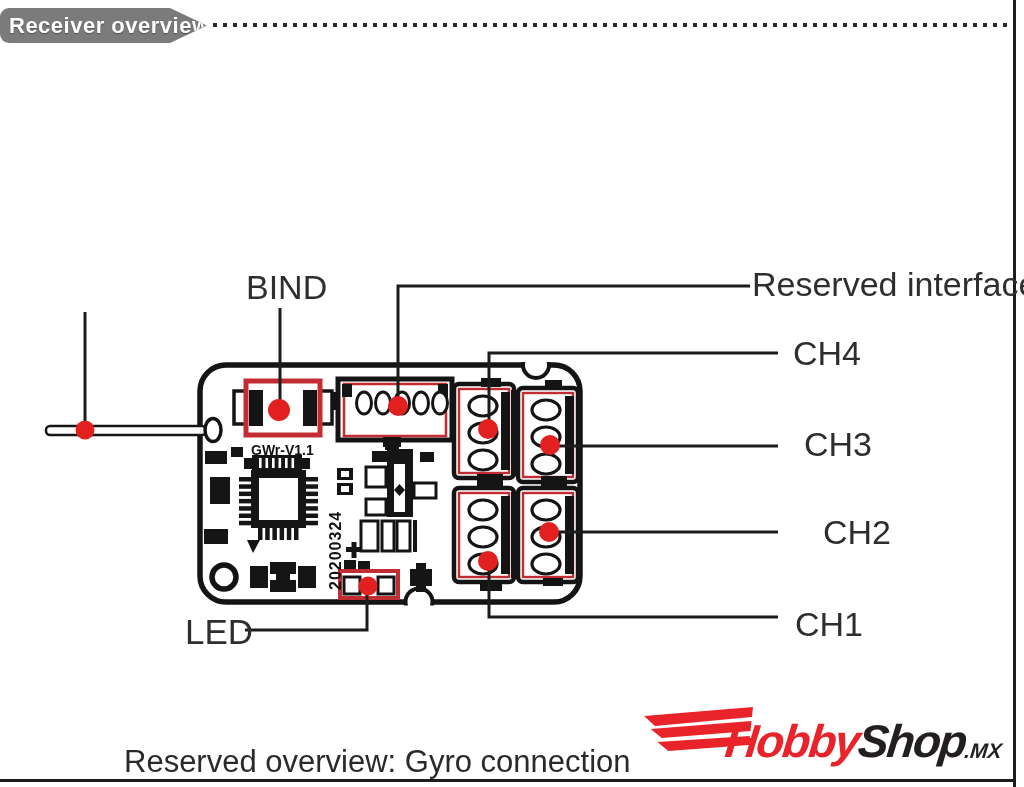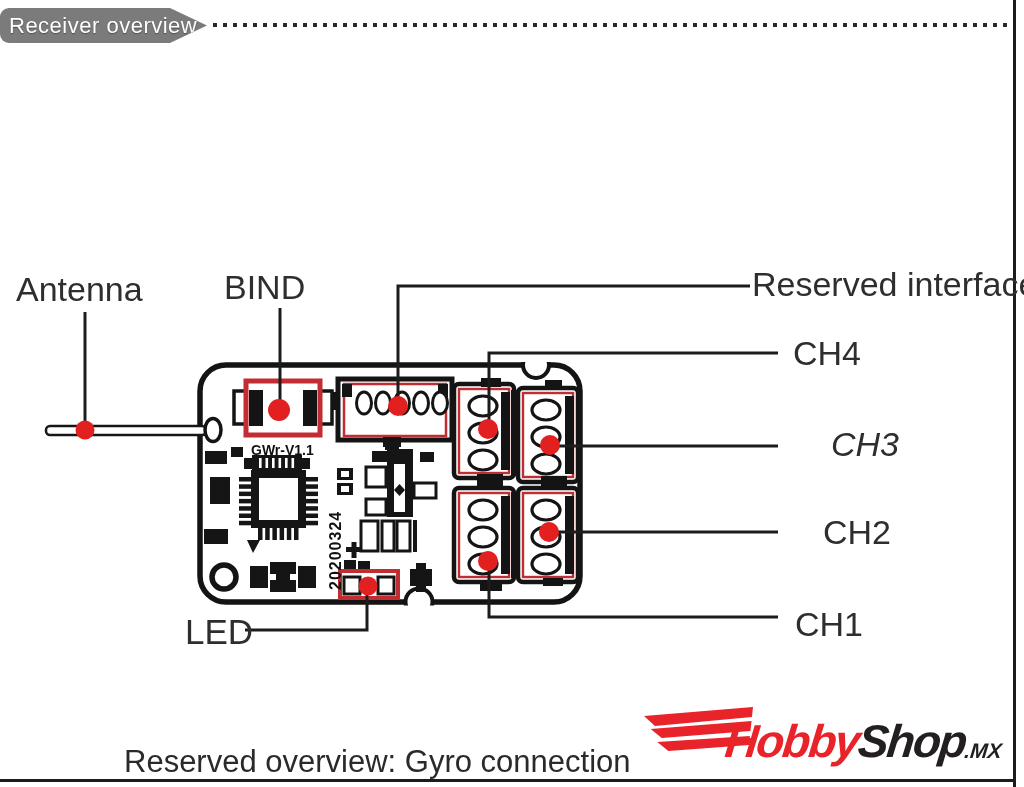--- a/index.html
+++ b/index.html
@@ -8,37 +8,37 @@
     font-family:"Liberation Sans",sans-serif;color:#2d2d2d;
   }
   
   .badge{
     position:absolute;left:0;top:8px;width:207px;height:35px;background:#7b7b7b;
     border-radius:9px 0 0 9px;
     clip-path:polygon(0 0,170px 0,207px 50%,170px 100%,0 100%);
     display:flex;align-items:center;
   }
   .badge span{
-    color:#ffffff;font-weight:normal;font-size:22px;letter-spacing:0.5px;padding-left:9px;
+    color:#ffffff;font-weight:bold;font-size:22px;letter-spacing:0.5px;padding-left:9px;
     text-shadow:0 1px 1px #4e4e4e;white-space:nowrap;
   }
   .dotted-line{
     position:absolute;left:213px;top:23px;width:798px;height:4px;
     background-image:repeating-linear-gradient(to right,#2a2a2a 0 4px,transparent 4px 10px);
   }
   .border-right{position:absolute;left:1013px;top:0;width:3px;height:787px;background:#1c1c1c;}
   .border-bottom{position:absolute;left:0;top:779px;width:1016px;height:3px;background:#1c1c1c;}
 
   
   .lbl{position:absolute;font-size:34px;color:#2e2e2e;white-space:nowrap;line-height:1;}
   .lbl-antenna{left:16px;top:272px;}
-  .lbl-bind{left:224px;top:270px;}
+  .lbl-bind{left:246px;top:270px;}
   .lbl-reserved{left:752px;top:267px;}
   .lbl-ch4{left:793px;top:336px;}
-  .lbl-ch3{left:831px;top:427px;font-style:italic;}
+  .lbl-ch3{left:804px;top:427px;}
   .lbl-ch2{left:795px;top:515px;margin-left:28px;}
   .lbl-ch1{left:795px;top:607px;}
   .lbl-led{left:161px;top:614px;font-size:35px;margin-left:24px;}
   .caption{position:absolute;left:124px;top:744px;font-size:31px;color:#2a2a2a;white-space:nowrap;}
 
   .diagram-svg{position:absolute;left:0;top:0;}
 
   
   .logo{
     position:absolute;left:640px;top:707px;display:flex;align-items:flex-end;
@@ -257,21 +257,20 @@
       <circle cx="279" cy="410" r="11"></circle>
       <circle cx="398" cy="406" r="10"></circle>
       <circle cx="488" cy="429" r="10"></circle>
       <circle cx="550" cy="445" r="10"></circle>
       <circle cx="549" cy="532" r="10"></circle>
       <circle cx="488" cy="561" r="10"></circle>
       <circle cx="368" cy="586" r="9.5"></circle>
     </g>
   </svg>
 
-  <div class="lbl lbl-antenna">Antenna</div>
   <div class="lbl lbl-bind">BIND</div>
   <div class="lbl lbl-reserved">Reserved interface</div>
   <div class="lbl lbl-ch4">CH4</div>
   <div class="lbl lbl-ch3">CH3</div>
   <div class="lbl lbl-ch2">CH2</div>
   <div class="lbl lbl-ch1">CH1</div>
   <div class="lbl lbl-led">LED</div>
 
   <div class="caption">Reserved overview: Gyro connection</div>
 

